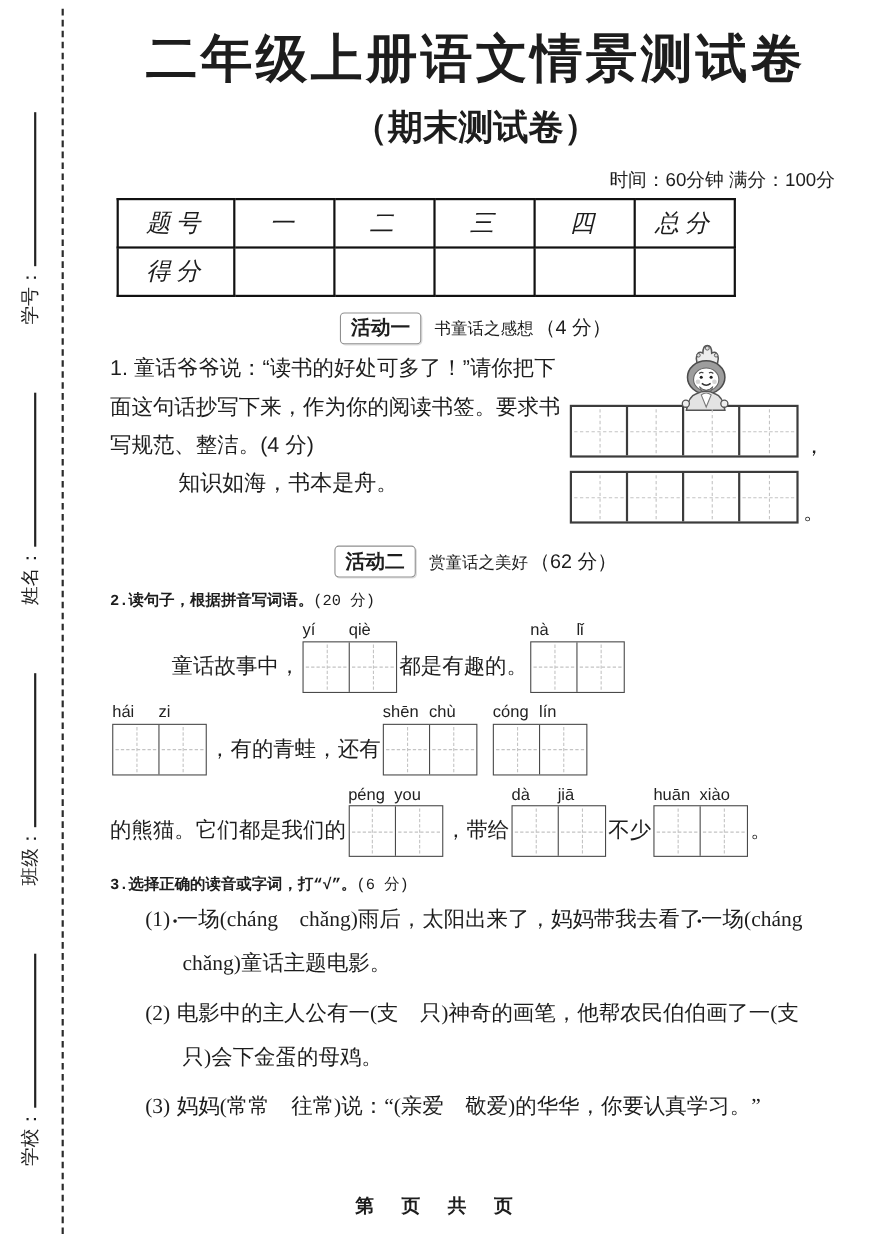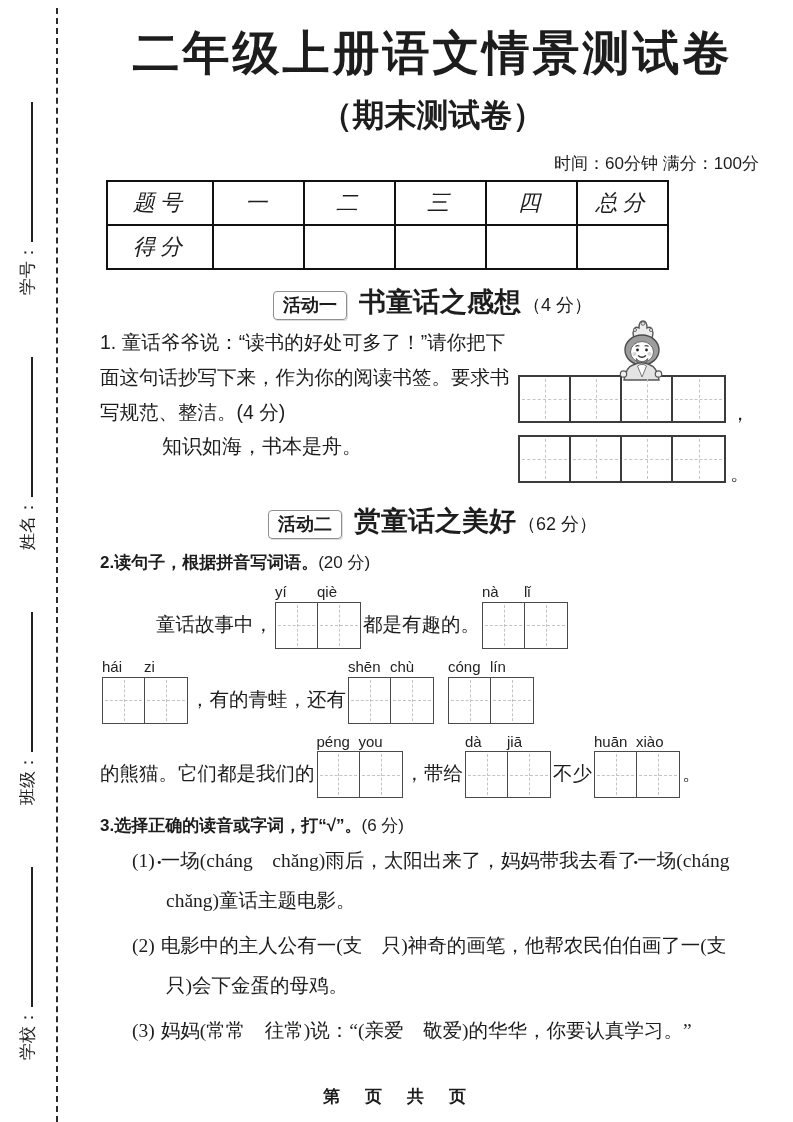--- a/index.html
+++ b/index.html
@@ -33,21 +33,21 @@
   
   .intro-box{border:1.5px solid #b2b2b2;border-radius:3px;box-shadow:2px 2px 0 #e3e3e3;
              margin-top:4px;padding:7px 12px;font-size:19px;line-height:1.72;}
   .intro-box p{margin:0;text-indent:2em;}
 
   
   .act-head{text-align:center;margin-top:14px;font-family:"Liberation Sans",sans-serif;}
   .badge{display:inline-block;border:1.5px solid #8f8f8f;border-radius:4px;
          box-shadow:1px 1px 0 #ddd;padding:1px 9px 2px;font-weight:bold;font-size:18px;
          margin-right:12px;}
-  .act-title{font-weight:bold;font-size:27px;text-align:center;}
+  .act-title{font-weight:normal;font-size:15px;text-align:center;}
   .act-score{font-size:18px;font-weight:normal;margin-left:2px;}
 
   
   .q1-row{display:flex;margin-top:5px;}
   .q1-text{width:418px;font-family:"Liberation Sans",sans-serif;font-size:19.5px;
            line-height:1.8;}
   .q1-text p{margin:0;}
   .q1-quote{font-family:Liberation Mono, monospace;font-size:20px;padding-left:62px;margin-top:4px;}
   .q1-right{position:relative;flex:1;padding-top:50px;}
   .mascot{position:absolute;top:-6px;left:94px;}
@@ -55,21 +55,21 @@
   .wgrid{display:flex;border:2px solid #3c3c3c;background:transparent;}
   .wcell{width:51px;height:44px;border-right:2px solid #3c3c3c;position:relative;box-sizing:border-box;}
   .wcell:last-child{border-right:none;}
   .wcell::before,.pcell::before{content:"";position:absolute;left:2px;right:2px;top:50%;
        border-top:1px dashed #c4c4c4;}
   .wcell::after,.pcell::after{content:"";position:absolute;top:2px;bottom:2px;left:50%;
        border-left:1px dashed #c4c4c4;}
   .grid-punct{font-size:20px;margin-left:4px;line-height:1;}
 
   
-  .q-instr{font-family:Liberation Sans, sans-serif;font-size:17px;font-weight:bold;margin-top:12px;}
+  .q-instr{font-family:Liberation Mono, monospace;font-size:14px;font-weight:bold;margin-top:12px;}
   .q-instr .score{font-weight:normal;}
   .q2-line{display:flex;align-items:flex-end;margin-top:9px;flex-wrap:nowrap;}
   .q2-line.indent{padding-left:56px;}
   .q2-text{font-size:19.5px;padding-bottom:11px;white-space:nowrap;}
   .pbox{display:inline-flex;flex-direction:column;margin:0 2px;}
   .pbox + .pbox{margin-left:12px;}
   .prow{display:flex;}
   .psyl{width:42px;font-family:"Liberation Sans",sans-serif;
         font-size:15px;color:#222;line-height:1.25;}
   .crow{display:flex;border:1.8px solid #4a4a4a;}

